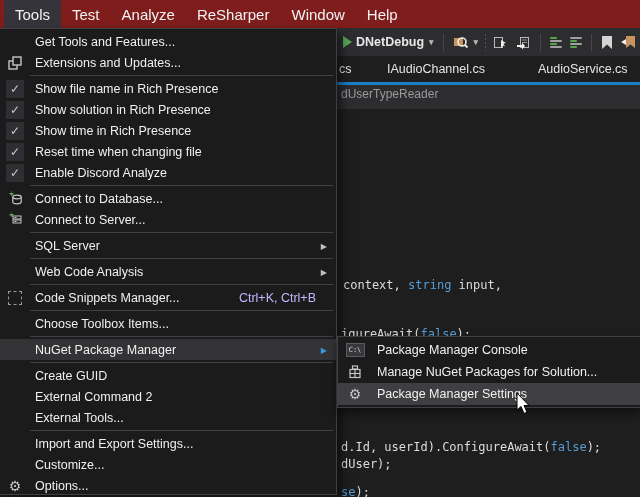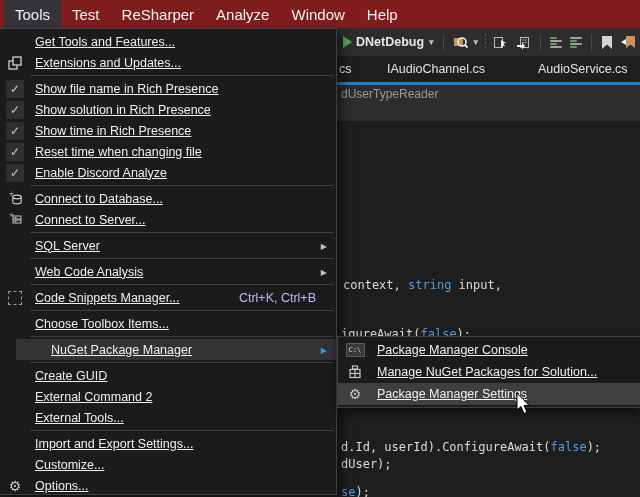--- a/index.html
+++ b/index.html
@@ -22,34 +22,34 @@
   .play{width:0;height:0;border-left:9px solid #57A857;border-top:6px solid transparent;
         border-bottom:6px solid transparent;margin:0 4px 0 2px;}
   .caret{color:#B9B9B9;font-size:9px;margin-left:5px;}
   .glyphlines i{display:block;height:2px;background:#A0A0A0;margin:1px 0;width:12px;border-radius:1px;}
   .glyphlines i.g{background:#57A64A;width:7px;}
 
   
   .tabbar{position:absolute;left:337px;top:56px;right:0;height:34px;background:#1E1E1E;z-index:1;}
   .tab{position:absolute;top:6px;color:#E4E4E4;font-size:12.5px;}
   .accent{position:absolute;left:337px;top:82px;right:0;height:3px;background:#1B80C8;z-index:1;}
-  .crumb{position:absolute;left:337px;top:85px;right:0;height:36px;background:#2D2D30;
+  .crumb{position:absolute;left:337px;top:85px;right:0;height:24px;background:#2D2D30;
          color:#9A9A9A;font-size:12px;line-height:18px;padding-left:4px;box-sizing:border-box;z-index:1;}
   .code{position:absolute;font-family:"DejaVu Sans Mono","Liberation Mono",monospace;
         font-size:12px;color:#DCDCDC;white-space:pre;z-index:1;}
   .kw{color:#569CD6;}
 
   
   .menu{position:absolute;left:0;top:28px;width:337px;height:467px;box-sizing:border-box;
         background:#1B1B1C;border:1px solid #3F3F44;border-left:none;padding-top:2px;
         box-shadow:5px 5px 9px rgba(0,0,0,.5);z-index:10;}
   .mi{height:21px;display:flex;align-items:center;color:#F0F0F0;font-size:12.5px;position:relative;}
-  .mi.hl{background:#333336;margin-left:16px;}
+  .mi.hl{background:#333336;}
   .gut{width:30px;flex:none;display:flex;align-items:center;justify-content:center;}
-  .lbl{flex:1;padding-left:5px;white-space:nowrap;text-decoration:underline;}
+  .lbl{flex:1;padding-left:5px;white-space:nowrap;}
   .sc{padding-right:20px;font-size:12.5px;color:#c4b5fd;}
   .arr{position:absolute;right:9px;top:50%;transform:translateY(-50%);color:#C0C0C0;font-size:8px;}
   .arr.blue{color:#3A99DD;}
   .msep{height:1px;background:#3F3F44;margin:2px 3px 2px 30px;}
   .chk{width:18px;height:18px;background:#2F2F33;color:#C6C6C6;display:flex;align-items:center;
        justify-content:center;font-size:12px;}
   .dashedbox{width:12px;height:12px;border:1px dashed #9A9A9A;}
   .gear{color:#C6C6C6;font-size:14px;line-height:1;}
 
   
@@ -72,24 +72,24 @@
 <div class="stage">
 
   <div class="menubar">
     <div class="mb-item sel">
         <span>Tools</span>
       </div>
     <div class="mb-item">
         <span>Test</span>
       </div>
     <div class="mb-item">
+        <span>Analyze</span>
+      </div>
+    <div class="mb-item">
         <span>ReSharper</span>
-      </div>
-    <div class="mb-item">
-        <span>Analyze</span>
       </div>
     <div class="mb-item">
         <span>Window</span>
       </div>
     <div class="mb-item">
         <span>Help</span>
       </div>
   </div>
 
   <div class="toolbar">

